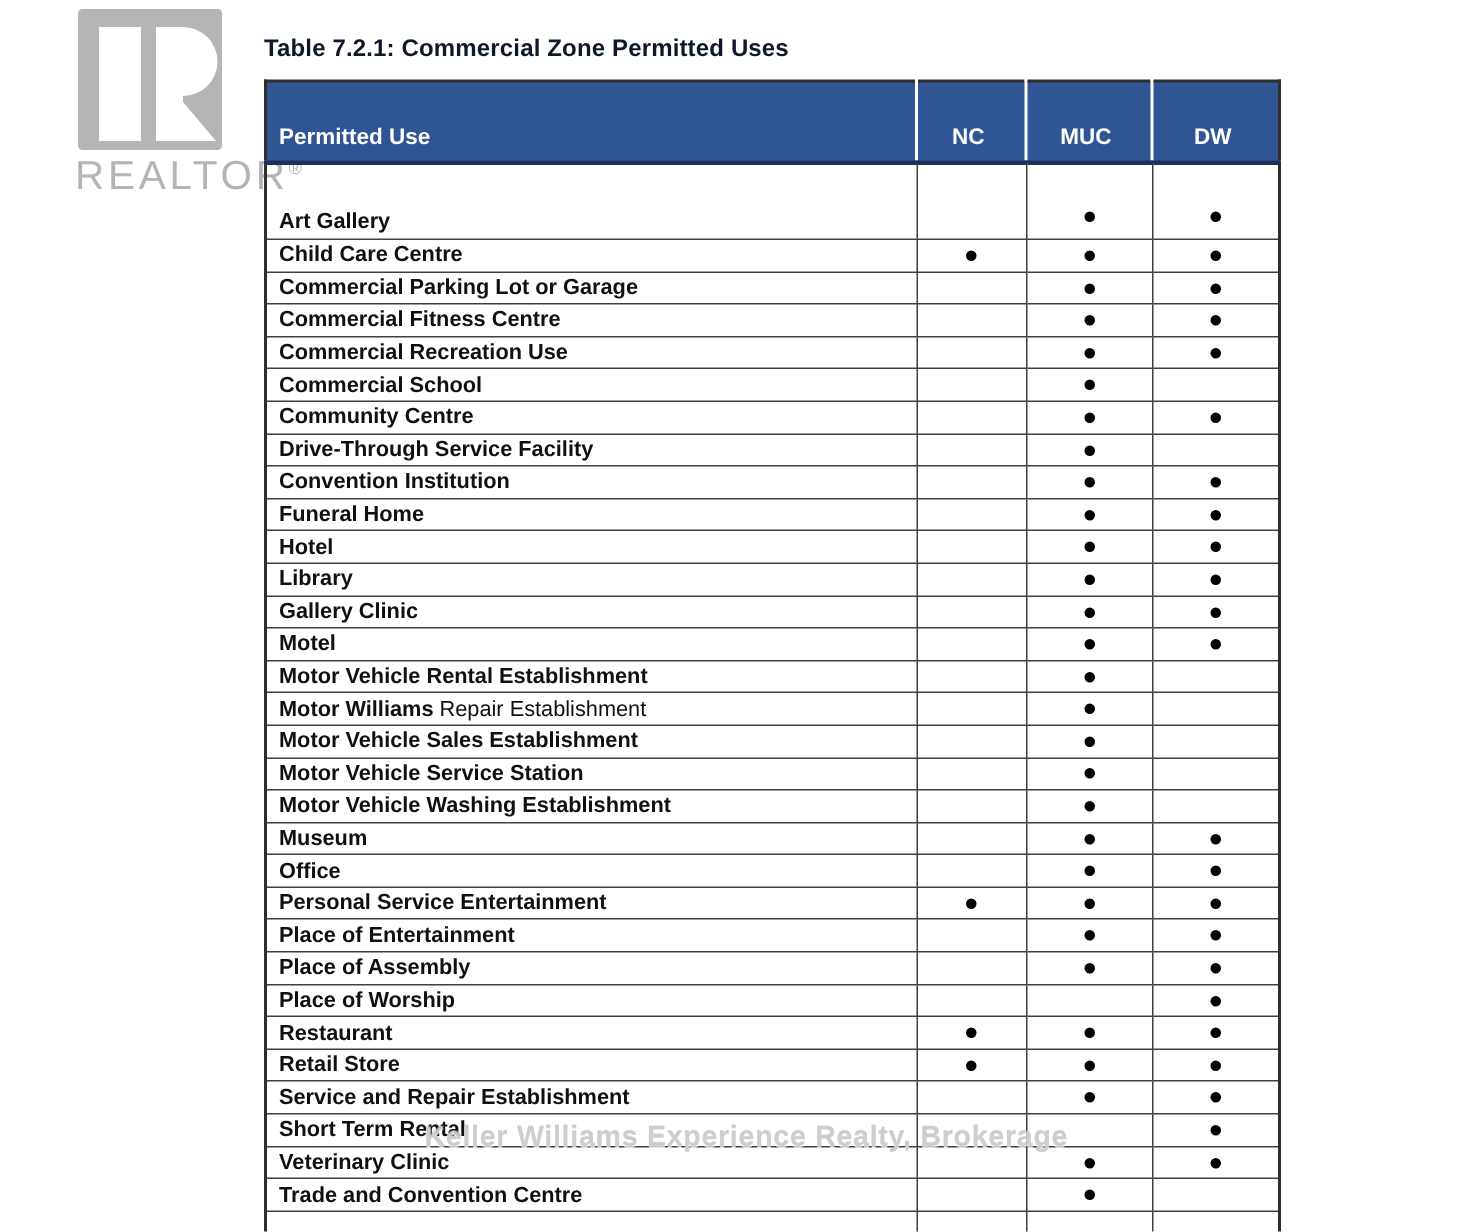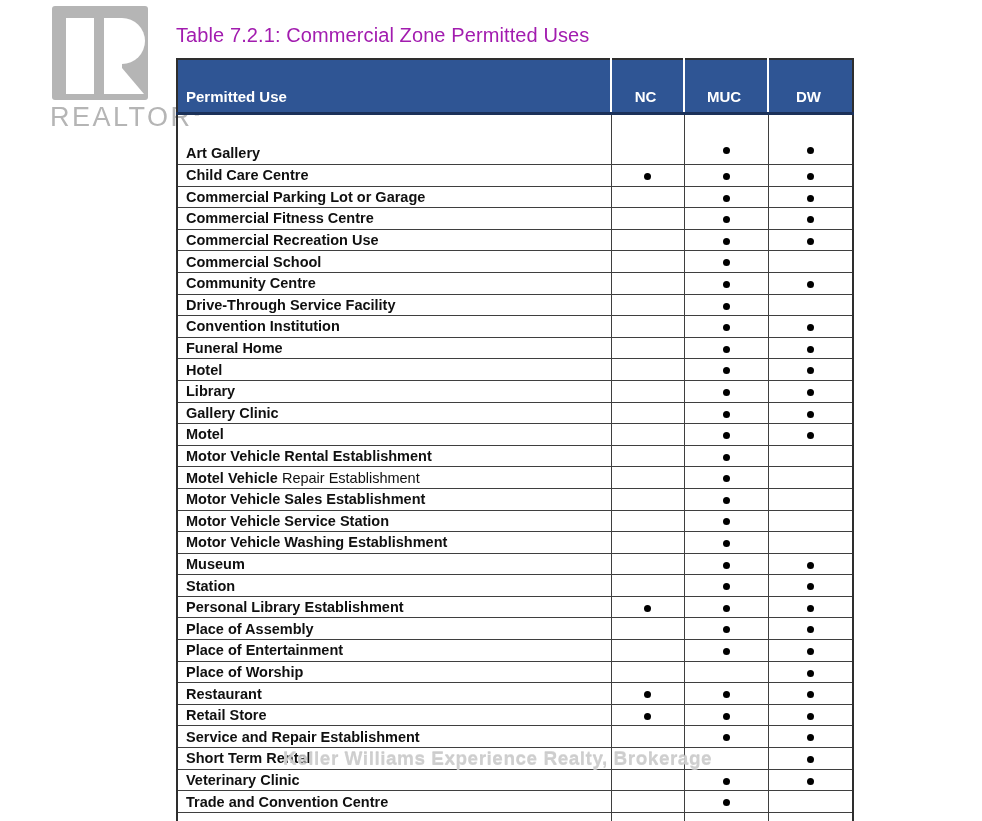--- a/index.html
+++ b/index.html
@@ -19,21 +19,21 @@
   .logo svg{display:block;}
   .logo-text{
     margin-top:2px;margin-left:-2px;
     font-size:27px;letter-spacing:2.5px;
     color:var(--logo-gray);font-weight:400;white-space:nowrap;
   }
   .logo-text sup{font-size:12px;letter-spacing:0;}
   
   .content{position:absolute;left:176px;top:24px;}
   .title{
-    font-weight:normal;font-size:20px;color:#a21caf;
+    font-weight:bold;font-size:16px;color:#0f172a;
     margin:0 0 11px 0;letter-spacing:.1px;
   }
   table{
     border-collapse:collapse;table-layout:fixed;width:676px;
     border:2px solid #2e2e2e;
   }
   thead th{
     background:var(--header-bg);color:#fff;
     height:45px;vertical-align:bottom;
     font-size:15px;font-weight:bold;
@@ -198,21 +198,21 @@
   </tr>
 
   <tr>
     <td class="use"><span class="use-bold">Motor Vehicle Rental Establishment</span><span class="use-rest"></span></td>
     <td class="dot-cell"></td>
     <td class="dot-cell"><span class="dot"></span></td>
     <td class="dot-cell"></td>
   </tr>
 
   <tr>
-    <td class="use"><span class="use-bold">Motel Vehicle</span><span class="use-rest"> Repair Establishment</span></td>
+    <td class="use"><span class="use-bold">Motor Williams</span><span class="use-rest"> Repair Establishment</span></td>
     <td class="dot-cell"></td>
     <td class="dot-cell"><span class="dot"></span></td>
     <td class="dot-cell"></td>
   </tr>
 
   <tr>
     <td class="use"><span class="use-bold">Motor Vehicle Sales Establishment</span><span class="use-rest"></span></td>
     <td class="dot-cell"></td>
     <td class="dot-cell"><span class="dot"></span></td>
     <td class="dot-cell"></td>
@@ -233,42 +233,42 @@
   </tr>
 
   <tr>
     <td class="use"><span class="use-bold">Museum</span><span class="use-rest"></span></td>
     <td class="dot-cell"></td>
     <td class="dot-cell"><span class="dot"></span></td>
     <td class="dot-cell"><span class="dot"></span></td>
   </tr>
 
   <tr>
-    <td class="use"><span class="use-bold">Station</span><span class="use-rest"></span></td>
-    <td class="dot-cell"></td>
-    <td class="dot-cell"><span class="dot"></span></td>
-    <td class="dot-cell"><span class="dot"></span></td>
-  </tr>
-
-  <tr>
-    <td class="use"><span class="use-bold">Personal Library Establishment</span><span class="use-rest"></span></td>
-    <td class="dot-cell"><span class="dot"></span></td>
+    <td class="use"><span class="use-bold">Office</span><span class="use-rest"></span></td>
+    <td class="dot-cell"></td>
+    <td class="dot-cell"><span class="dot"></span></td>
+    <td class="dot-cell"><span class="dot"></span></td>
+  </tr>
+
+  <tr>
+    <td class="use"><span class="use-bold">Personal Service Entertainment</span><span class="use-rest"></span></td>
+    <td class="dot-cell"><span class="dot"></span></td>
+    <td class="dot-cell"><span class="dot"></span></td>
+    <td class="dot-cell"><span class="dot"></span></td>
+  </tr>
+
+  <tr>
+    <td class="use"><span class="use-bold">Place of Entertainment</span><span class="use-rest"></span></td>
+    <td class="dot-cell"></td>
     <td class="dot-cell"><span class="dot"></span></td>
     <td class="dot-cell"><span class="dot"></span></td>
   </tr>
 
   <tr>
     <td class="use"><span class="use-bold">Place of Assembly</span><span class="use-rest"></span></td>
-    <td class="dot-cell"></td>
-    <td class="dot-cell"><span class="dot"></span></td>
-    <td class="dot-cell"><span class="dot"></span></td>
-  </tr>
-
-  <tr>
-    <td class="use"><span class="use-bold">Place of Entertainment</span><span class="use-rest"></span></td>
     <td class="dot-cell"></td>
     <td class="dot-cell"><span class="dot"></span></td>
     <td class="dot-cell"><span class="dot"></span></td>
   </tr>
 
   <tr>
     <td class="use"><span class="use-bold">Place of Worship</span><span class="use-rest"></span></td>
     <td class="dot-cell"></td>
     <td class="dot-cell"></td>
     <td class="dot-cell"><span class="dot"></span></td>

